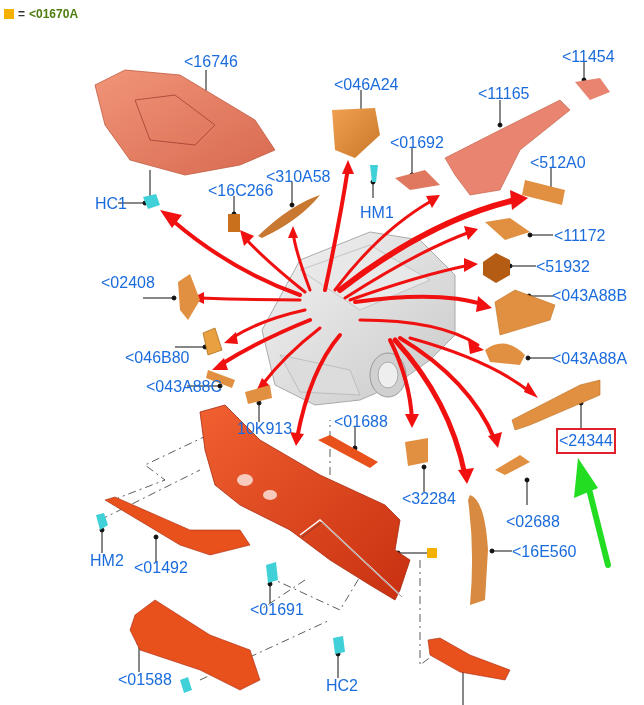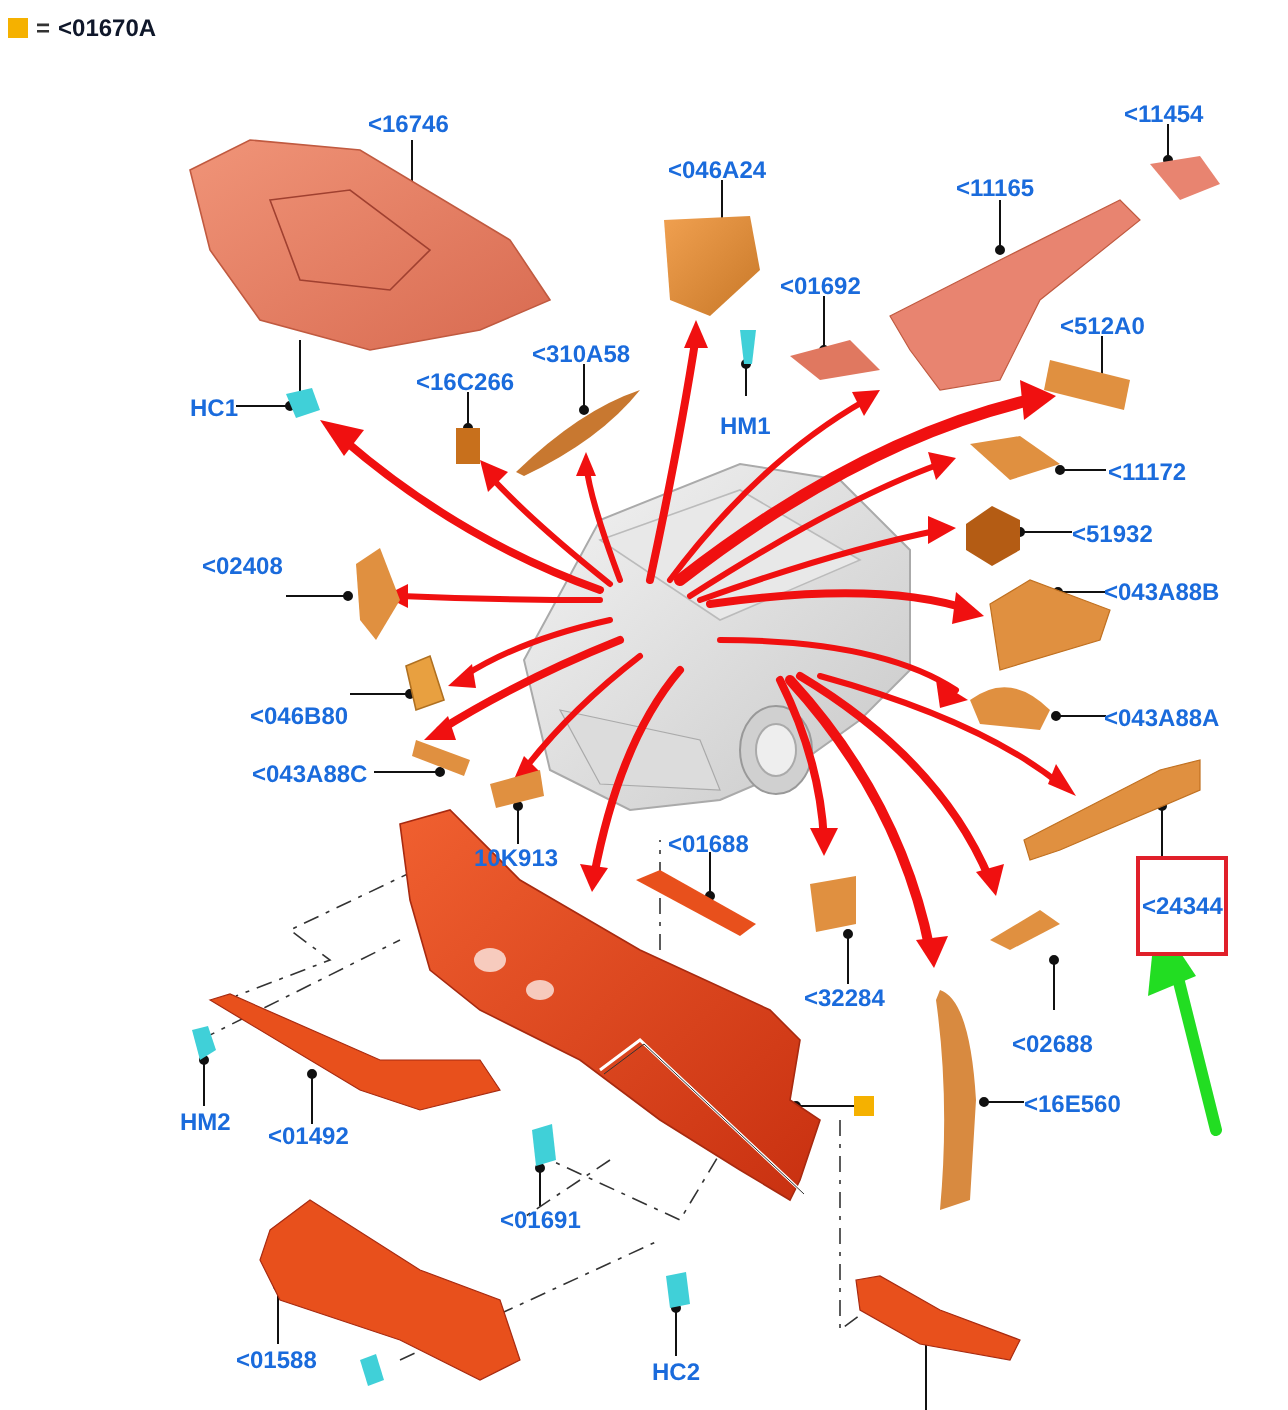--- a/index.html
+++ b/index.html
@@ -1,23 +1,23 @@
 <!DOCTYPE html>
 <html><head>
 <meta charset="utf-8">
 <style>
   html, body { margin:0; padding:0; background:#ffffff; }
   body { width:644px; height:705px; position:relative; overflow:hidden; font-family:"Liberation Sans", sans-serif; }
   #diagram { position:absolute; left:0; top:0; width:644px; height:705px; }
-  .lbl { position:absolute; font-weight:bold; font-size:12px; color:#1a6bdc; white-space:nowrap; line-height:14px; cursor:pointer; }
-  .lbl.hl { outline:2px solid #e0202a; outline-offset:0px; background:#ffffff; padding:16px 1px;margin-left:12px; }
+  .lbl { position:absolute; font-weight:normal; font-size:16px; color:#1a6bdc; white-space:nowrap; line-height:14px; cursor:pointer; }
+  .lbl.hl { outline:2px solid #e0202a; outline-offset:0px; background:#ffffff; padding:4px 1px; }
   .legend { position:absolute; left:4px; top:7px; display:flex; align-items:center; gap:4px; font-weight:bold; font-size:12px; }
   .legend .sw { width:10px; height:10px; background:#f5b100; display:inline-block; }
   .legend .eq { color:#333; }
-  .legend .code { color:#0f172a; }
+  .legend .code { color:#4d7c0f; }
 </style>
 </head>
 <body>
 
 <svg id="diagram" viewBox="0 0 644 705">
   <defs>
     <linearGradient id="carG" x1="0" y1="0" x2="1" y2="1">
       <stop offset="0" stop-color="#f4f4f4"></stop>
         <stop offset="1" stop-color="#c8c8c8"></stop>
     </linearGradient>
@@ -226,21 +226,21 @@
 <span class="lbl" style="left:530px;top:156px">&lt;512A0</span>
 <span class="lbl" style="left:554px;top:229px">&lt;11172</span>
 <span class="lbl" style="left:536px;top:260px">&lt;51932</span>
 <span class="lbl" style="left:552px;top:289px">&lt;043A88B</span>
 <span class="lbl" style="left:552px;top:352px">&lt;043A88A</span>
 <span class="lbl hl" style="left:558px;top:430px">&lt;24344</span>
 <span class="lbl" style="left:506px;top:515px">&lt;02688</span>
 <span class="lbl" style="left:512px;top:545px">&lt;16E560</span>
 <span class="lbl" style="left:101px;top:276px">&lt;02408</span>
 <span class="lbl" style="left:125px;top:351px">&lt;046B80</span>
-<span class="lbl" style="left:126px;top:380px">&lt;043A88C</span>
+<span class="lbl" style="left:146px;top:380px">&lt;043A88C</span>
 <span class="lbl" style="left:237px;top:422px">10K913</span>
 <span class="lbl" style="left:334px;top:415px">&lt;01688</span>
 <span class="lbl" style="left:402px;top:492px">&lt;32284</span>
 <span class="lbl" style="left:90px;top:554px">HM2</span>
 <span class="lbl" style="left:134px;top:561px">&lt;01492</span>
 <span class="lbl" style="left:250px;top:603px">&lt;01691</span>
 <span class="lbl" style="left:118px;top:673px">&lt;01588</span>
 <span class="lbl" style="left:326px;top:679px">HC2</span>
 
 </body></html>

